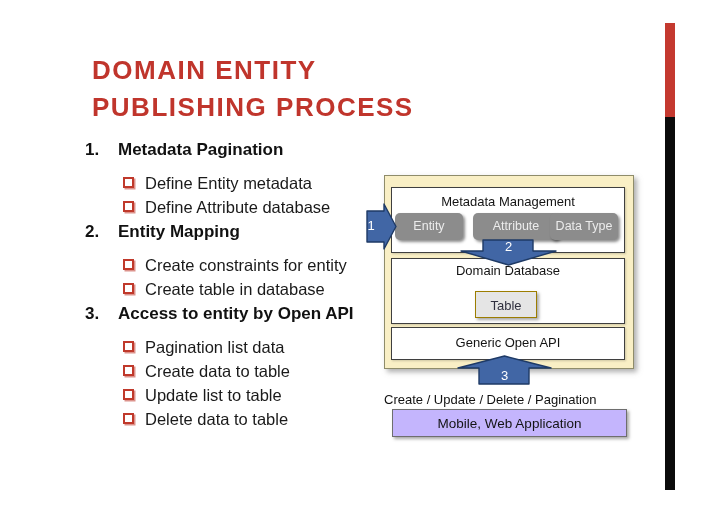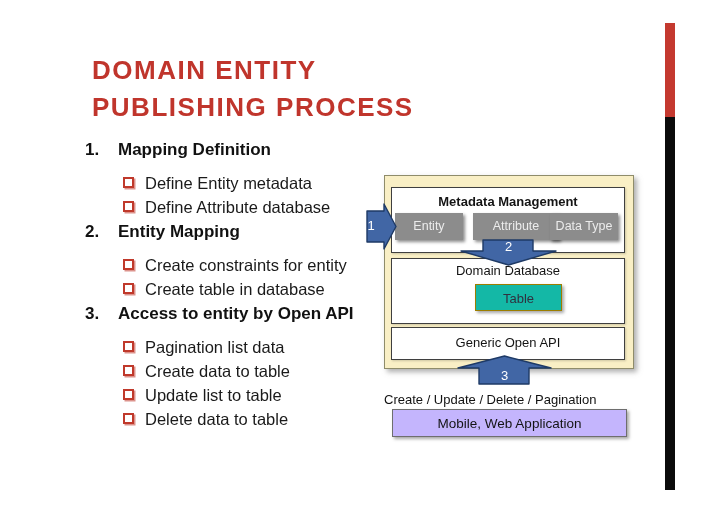--- a/index.html
+++ b/index.html
@@ -28,35 +28,35 @@
   
   .panel{
     position:absolute;left:384px;top:175px;width:248px;height:192px;
     background:#F9EFC5;border:1px solid #8F8C6A;box-shadow:3px 3px 5px rgba(110,110,110,0.55);
   }
   .wbox{
     position:absolute;background:#fff;border:1px solid #3f3f3f;
     box-shadow:1px 1px 2px rgba(0,0,0,0.18);text-align:center;font-size:13px;color:#141414;
   }
   .mm-box{left:391px;top:187px;width:232px;height:64px;}
-  .mm-box .wtitle{margin-top:6px;font-weight:bold;}
+  .mm-box .wtitle{margin-top:6px;}
   .dd-box{left:391px;top:258px;width:232px;height:64px;}
   .dd-box .wtitle{margin-top:4px;}
   .api-box{left:391px;top:327px;width:232px;height:31px;line-height:29px;}
   .gbtn{
     position:absolute;top:213px;height:27px;line-height:27px;text-align:center;
-    background:#8C8C8C;color:#ECECEC;font-size:12.5px;border-radius:0;
+    background:#8C8C8C;color:#ECECEC;font-size:12.5px;border-radius:5px;
     box-shadow:2px 2px 3px rgba(0,0,0,0.45);
   }
   .gbtn.b1{left:395px;width:68px;}
   .gbtn.b2{left:473px;width:86px;}
   .gbtn.b3{left:550px;width:68px;}
   .table-btn{
-    position:absolute;left:475px;top:284px;width:87px;height:27px;line-height:27px;text-align:center;
-    background:#14b8a6;border:1px solid #9C7D00;box-sizing:border-box;color:#30303f;font-size:13px;
+    position:absolute;left:475px;top:291px;width:62px;height:27px;line-height:27px;text-align:center;
+    background:#e5e5e5;border:1px solid #9C7D00;box-sizing:border-box;color:#30303f;font-size:13px;
     box-shadow:2px 2px 3px rgba(0,0,0,0.35);
   }
   .arrow{position:absolute;z-index:5;}
   .arrow svg{display:block;}
   .arrow-shape{fill:#4166A5;stroke:#1E3A66;stroke-width:1.4;stroke-linejoin:round;}
   .arrow .n{
     position:absolute;color:#fff;font-size:13px;text-align:center;width:100%;
   }
   .arrow1{left:366px;top:203px;width:31px;height:47px;}
   .arrow1 .n{left:-4px;top:15px;width:18px;}
@@ -80,21 +80,21 @@
   <div class="bar-black"></div>
 
   <div class="title">
     <div>DOMAIN ENTITY</div>
     <div>PUBLISHING PROCESS</div>
   </div>
 
   <div class="outline">
     <div class="h-row">
       <span class="num">1.</span>
-      <span>Mapping Definition</span>
+      <span>Metadata Pagination</span>
     </div>
     <div class="s-row">
       <span class="bullet"></span>
       <span>Define Entity metadata</span>
     </div>
     <div class="s-row">
       <span class="bullet"></span>
       <span>Define Attribute database</span>
     </div>
 

